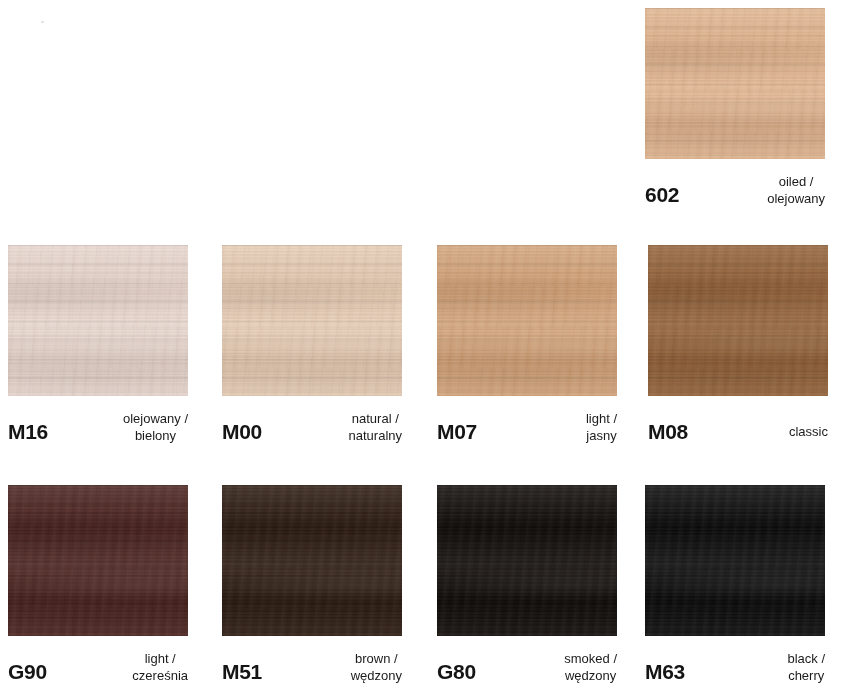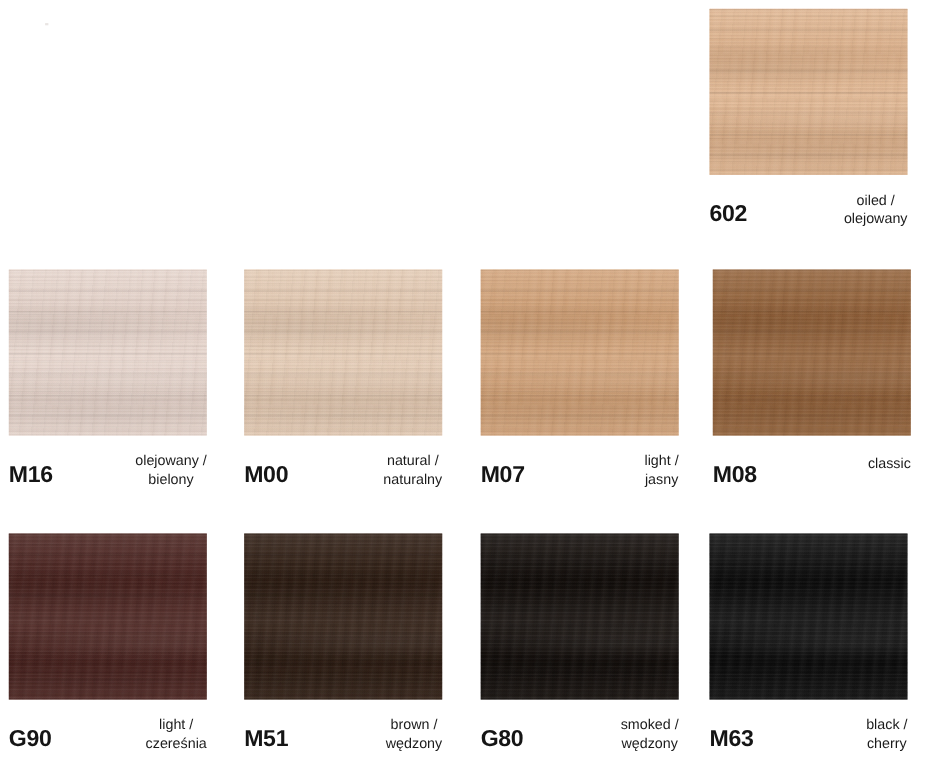--- a/index.html
+++ b/index.html
@@ -116,21 +116,21 @@
     right: 0;
     bottom: -2px;
     text-align: center;
     font-size: 13px;
     color: #1b1b1b;
     line-height: 17px;
     white-space: pre-line;
   }
 
   .desc.single {
-    bottom: 13px;
+    bottom: 2px;
     margin-top: 16px;
   }
 
   .speck {
     position: absolute;
     left: 41px;
     top: 21px;
     width: 3px;
     height: 2px;
     background: #e9e5e3;

